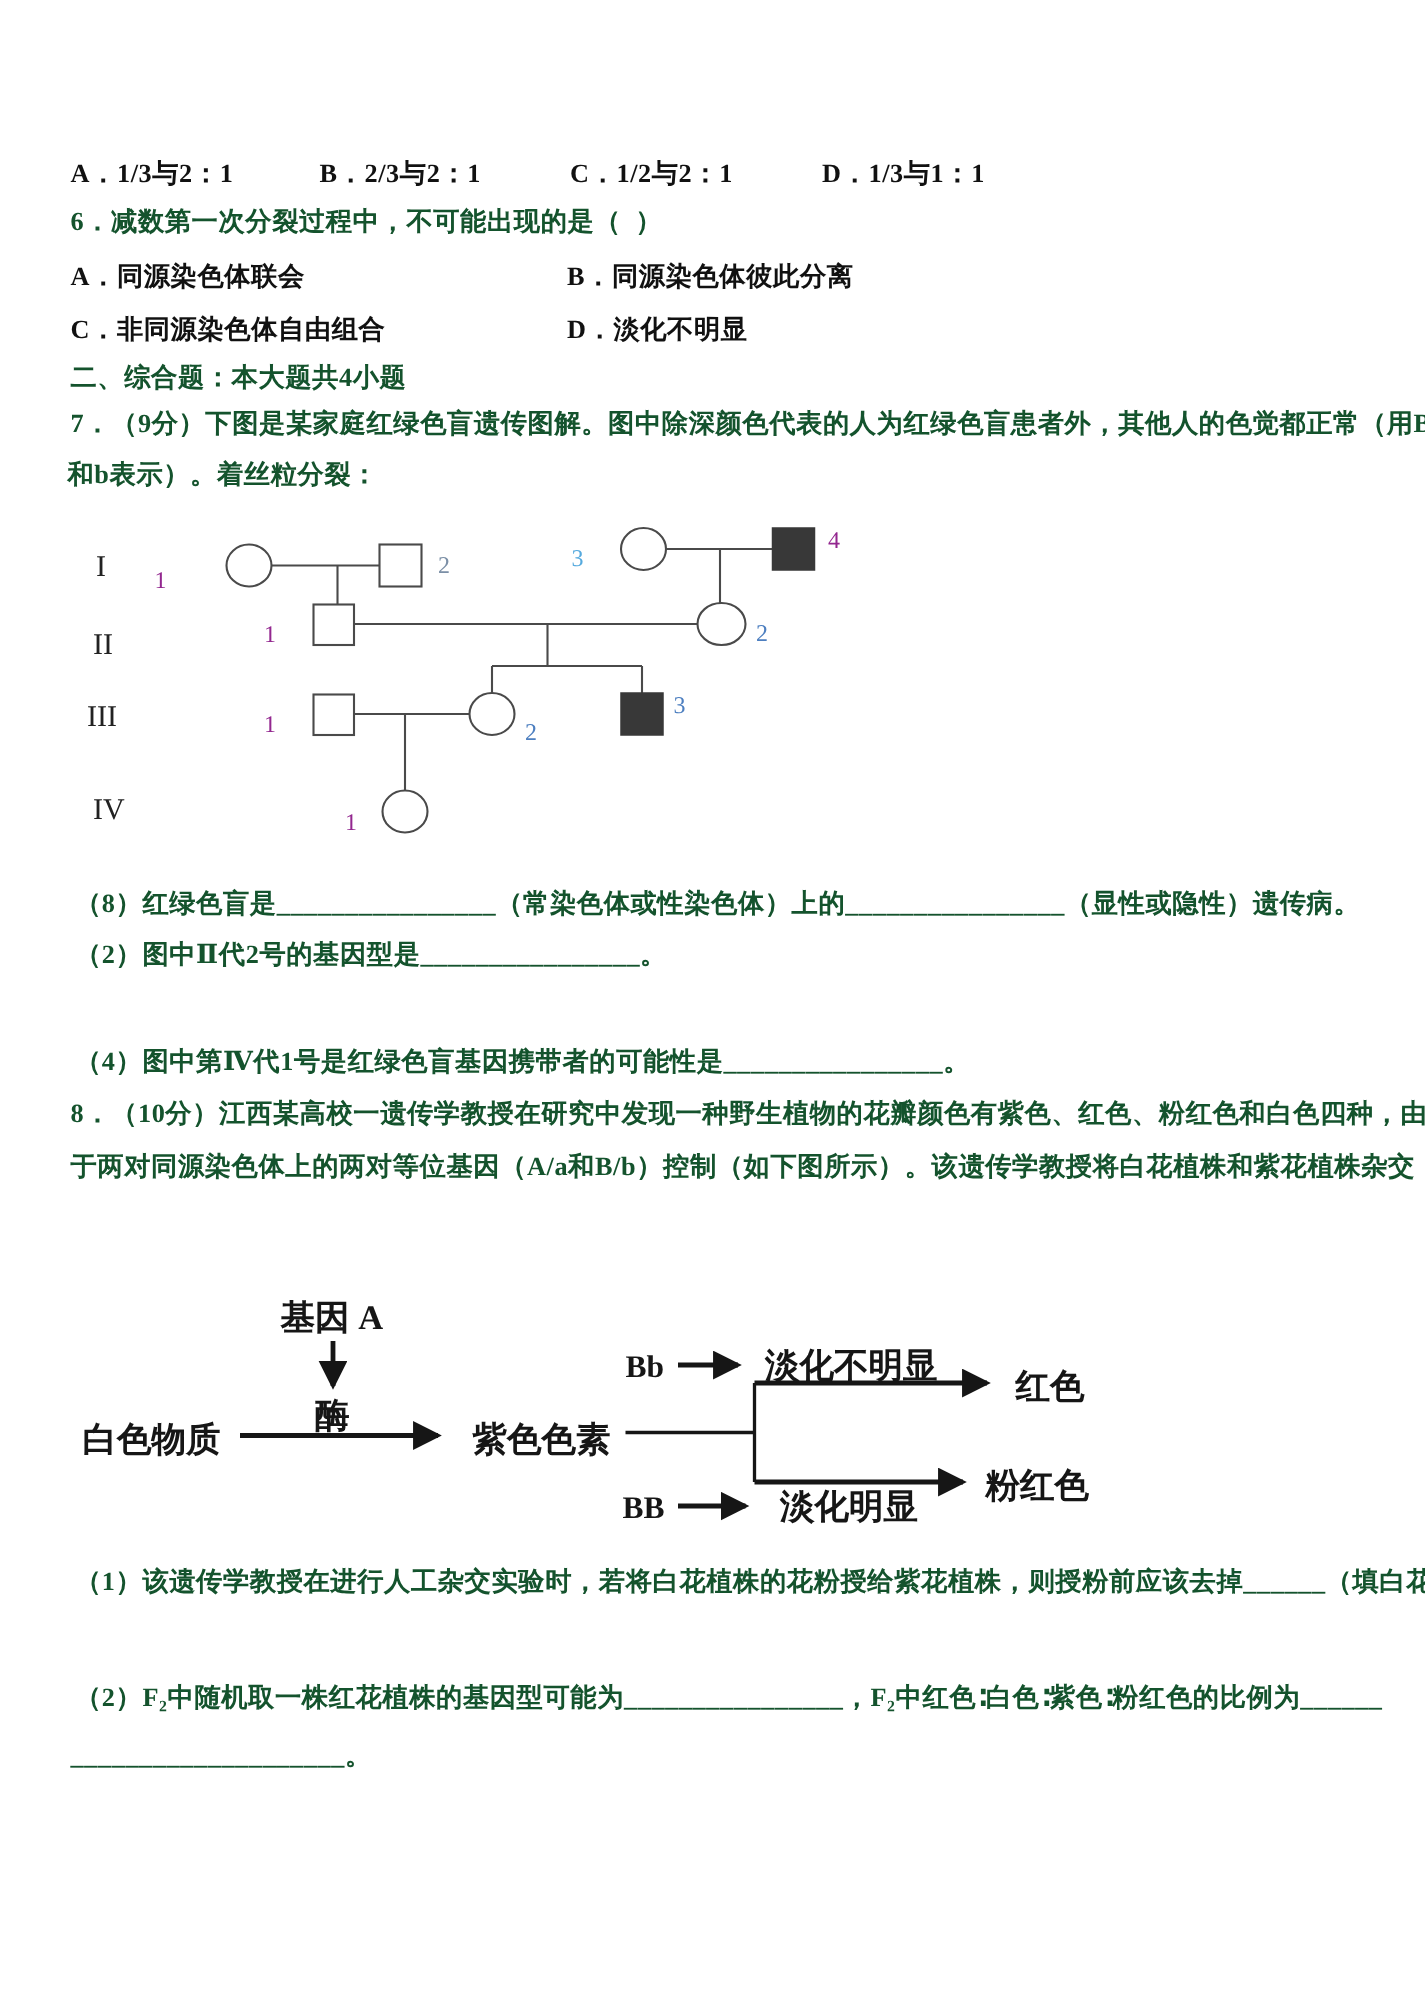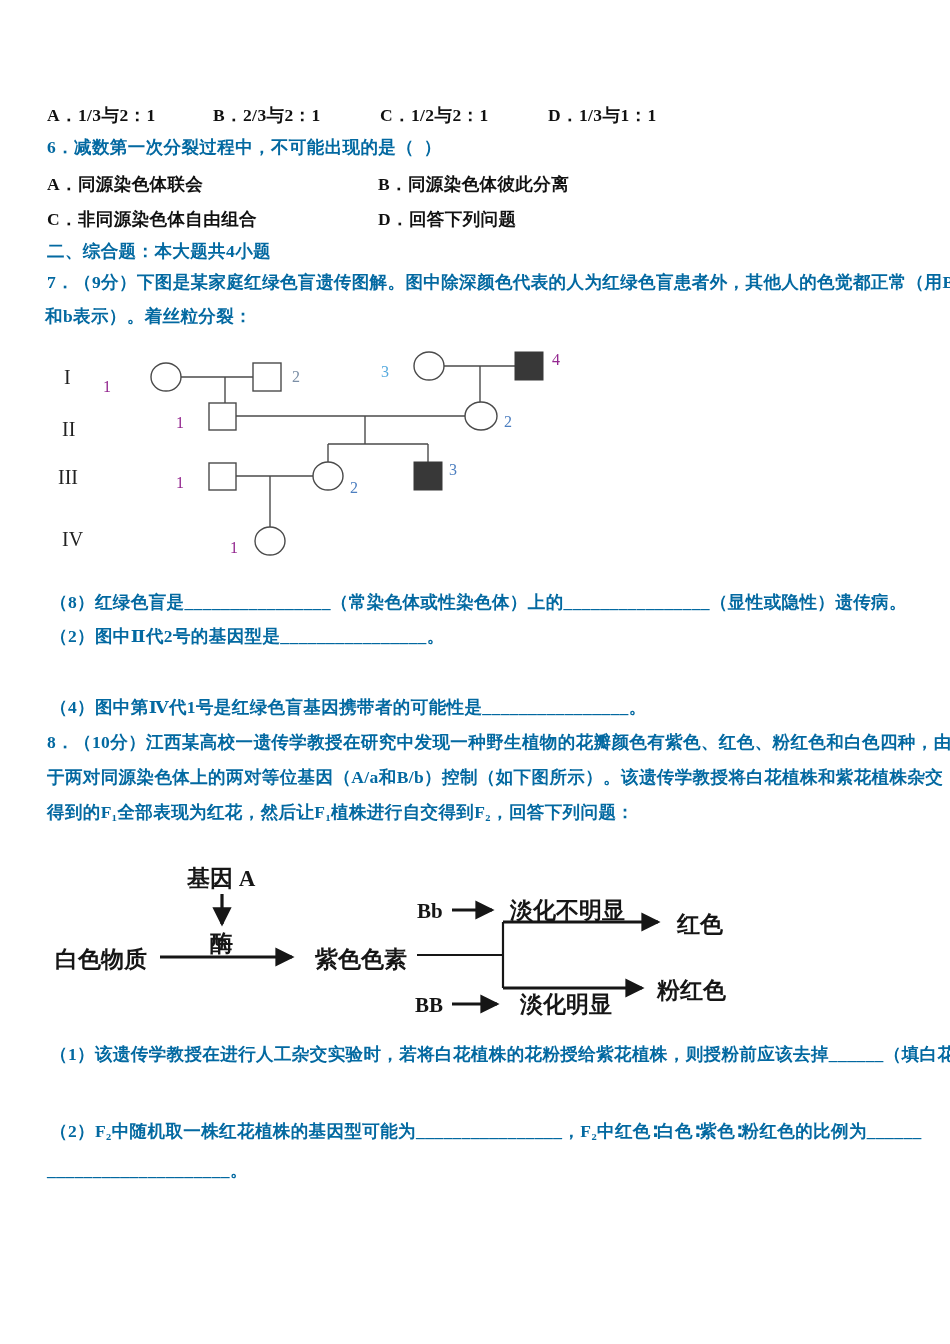--- a/index.html
+++ b/index.html
@@ -1,18 +1,18 @@
 <!DOCTYPE html>
 <html><head>
 <meta charset="utf-8">
 <style>
   html,body{margin:0;padding:0;background:#fff;}
   #page{position:relative;width:950px;height:1344px;background:#ffffff;overflow:hidden;
         font-family:"Liberation Serif","DejaVu Serif",serif;text-decoration:underline;}
-  .ln{position:absolute;white-space:pre;font-weight:700;font-size:17.5px;color:#0369a1;
+  .ln{position:absolute;white-space:pre;font-weight:700;font-size:17.5px;color:#14532d;
       letter-spacing:0.4px;line-height:20px;}
   .opt{position:absolute;white-space:pre;font-weight:700;font-size:17.5px;color:#111;letter-spacing:0.4px;}
   svg text{font-family:"Liberation Serif","DejaVu Serif",serif;}
   .ped-num{font-size:16px;font-weight:400;}
   .gen-label{font-size:20px;fill:#222;font-weight:400;}
   .diag-t{font-size:23px;font-weight:700;fill:#161616;}
   .diag-s{font-size:21px;font-weight:700;fill:#161616;}
 </style>
 </head>
 <body>
@@ -23,21 +23,21 @@
     <span class="opt" style="left:47px;top:103px">A．1/3与2：1</span>
     <span class="opt" style="left:213px;top:103px">B．2/3与2：1</span>
     <span class="opt" style="left:380px;top:103px">C．1/2与2：1</span>
     <span class="opt" style="left:548px;top:103px">D．1/3与1：1</span>
   </div>
 
   <div class="ln" style="left:47px;top:137px">6．减数第一次分裂过程中，不可能出现的是（  ）</div>
   <span class="opt" style="left:47px;top:172px">A．同源染色体联会</span>
   <span class="opt" style="left:378px;top:172px">B．同源染色体彼此分离</span>
   <span class="opt" style="left:47px;top:207px">C．非同源染色体自由组合</span>
-  <span class="opt" style="left:378px;top:207px">D．回答下列问题</span>
+  <span class="opt" style="left:378px;top:207px">D．淡化不明显</span>
 
   <div class="ln" style="left:47px;top:241px">二、综合题：本大题共4小题</div>
 
   <div class="ln" style="left:47px;top:272px">7．（9分）下图是某家庭红绿色盲遗传图解。图中除深颜色代表的人为红绿色盲患者外，其他人的色觉都正常（用B</div>
   <div class="ln" style="left:45px;top:306px">和b表示）。着丝粒分裂：</div>
 
   <svg style="position:absolute;left:0;top:340px" width="620" height="232" viewBox="0 0 620 232">
     <g stroke="#4a4a4a" stroke-width="1.4" fill="none">
       <line x1="181" y1="37" x2="253" y2="37"></line>
       <line x1="225" y1="37" x2="225" y2="64"></line>
@@ -81,21 +81,20 @@
     <ellipse cx="270" cy="201" rx="15" ry="14" fill="#fff" stroke="#4a4a4a" stroke-width="1.4"></ellipse>
     <text class="ped-num" x="230" y="213" fill="#93278f">1</text>
   </svg>
 
   <div class="ln" style="left:50px;top:592px">（8）红绿色盲是________________（常染色体或性染色体）上的________________（显性或隐性）遗传病。</div>
   <div class="ln" style="left:50px;top:626px">（2）图中Ⅱ代2号的基因型是________________。</div>
   <div class="ln" style="left:50px;top:697px">（4）图中第Ⅳ代1号是红绿色盲基因携带者的可能性是________________。</div>
 
   <div class="ln" style="left:47px;top:732px">8．（10分）江西某高校一遗传学教授在研究中发现一种野生植物的花瓣颜色有紫色、红色、粉红色和白色四种，由位</div>
   <div class="ln" style="left:47px;top:767px">于两对同源染色体上的两对等位基因（A/a和B/b）控制（如下图所示）。该遗传学教授将白花植株和紫花植株杂交，</div>
-  <div class="ln" style="left:47px;top:802px">得到的F₁全部表现为红花，然后让F₁植株进行自交得到F₂，回答下列问题：</div>
 
   <svg style="position:absolute;left:0;top:850px" width="760" height="180" viewBox="0 0 760 180">
     <defs>
       <marker id="ah" markerWidth="7" markerHeight="7" refX="5.2" refY="3" orient="auto">
         <path d="M0,0 L6,3 L0,6 Z" fill="#161616"></path>
       </marker>
     </defs>
     <g stroke="#161616" stroke-width="3.2" fill="none">
       <line x1="222" y1="44" x2="222" y2="74" marker-end="url(#ah)"></line>
       <line x1="160" y1="107" x2="292" y2="107" marker-end="url(#ah)"></line>

